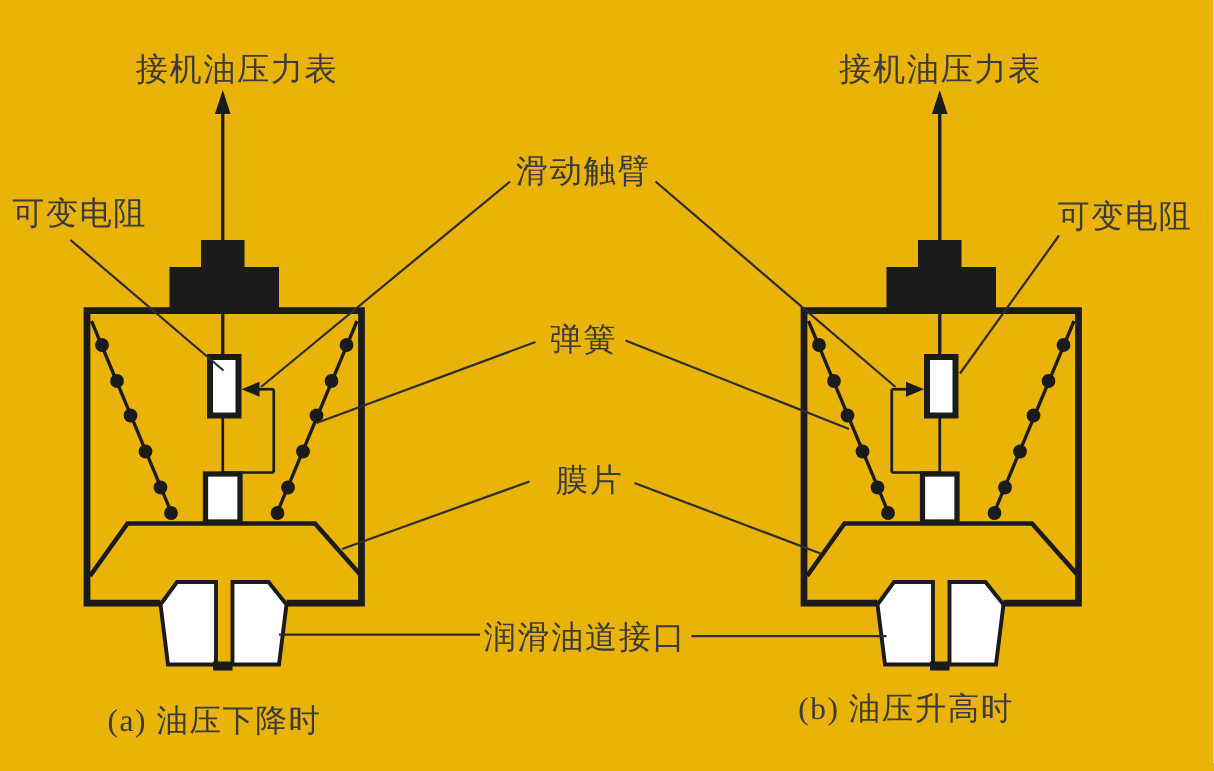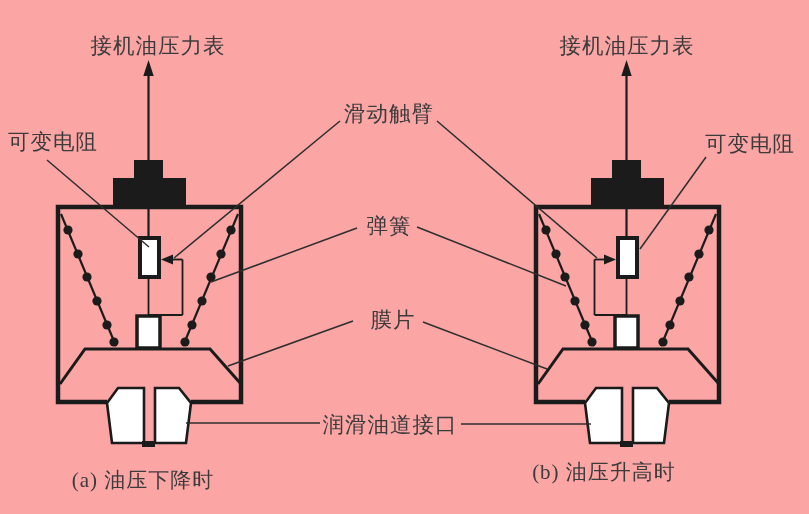--- a/index.html
+++ b/index.html
@@ -1,16 +1,16 @@
 <!DOCTYPE html>
 <html><head>
 <meta charset="utf-8">
 <style>
   html,body{margin:0;padding:0;background:#fdfdfd;}
-  .canvas{position:relative;width:809px;height:514px;background:#fca5a5;overflow:hidden;
+  .canvas{position:relative;width:809px;height:514px;background:#eab308;overflow:hidden;
           font-family:"Liberation Serif","DejaVu Serif",serif;}
   svg{position:absolute;left:0;top:0;}
   text{fill:#3b3b3b;font-family:"Liberation Serif","DejaVu Serif",serif;}
   .lbl{font-size:21.5px;letter-spacing:1px;}
   .cap{font-size:21px;letter-spacing:1px;}
 </style>
 </head>
 <body>
 
 <div class="canvas">

